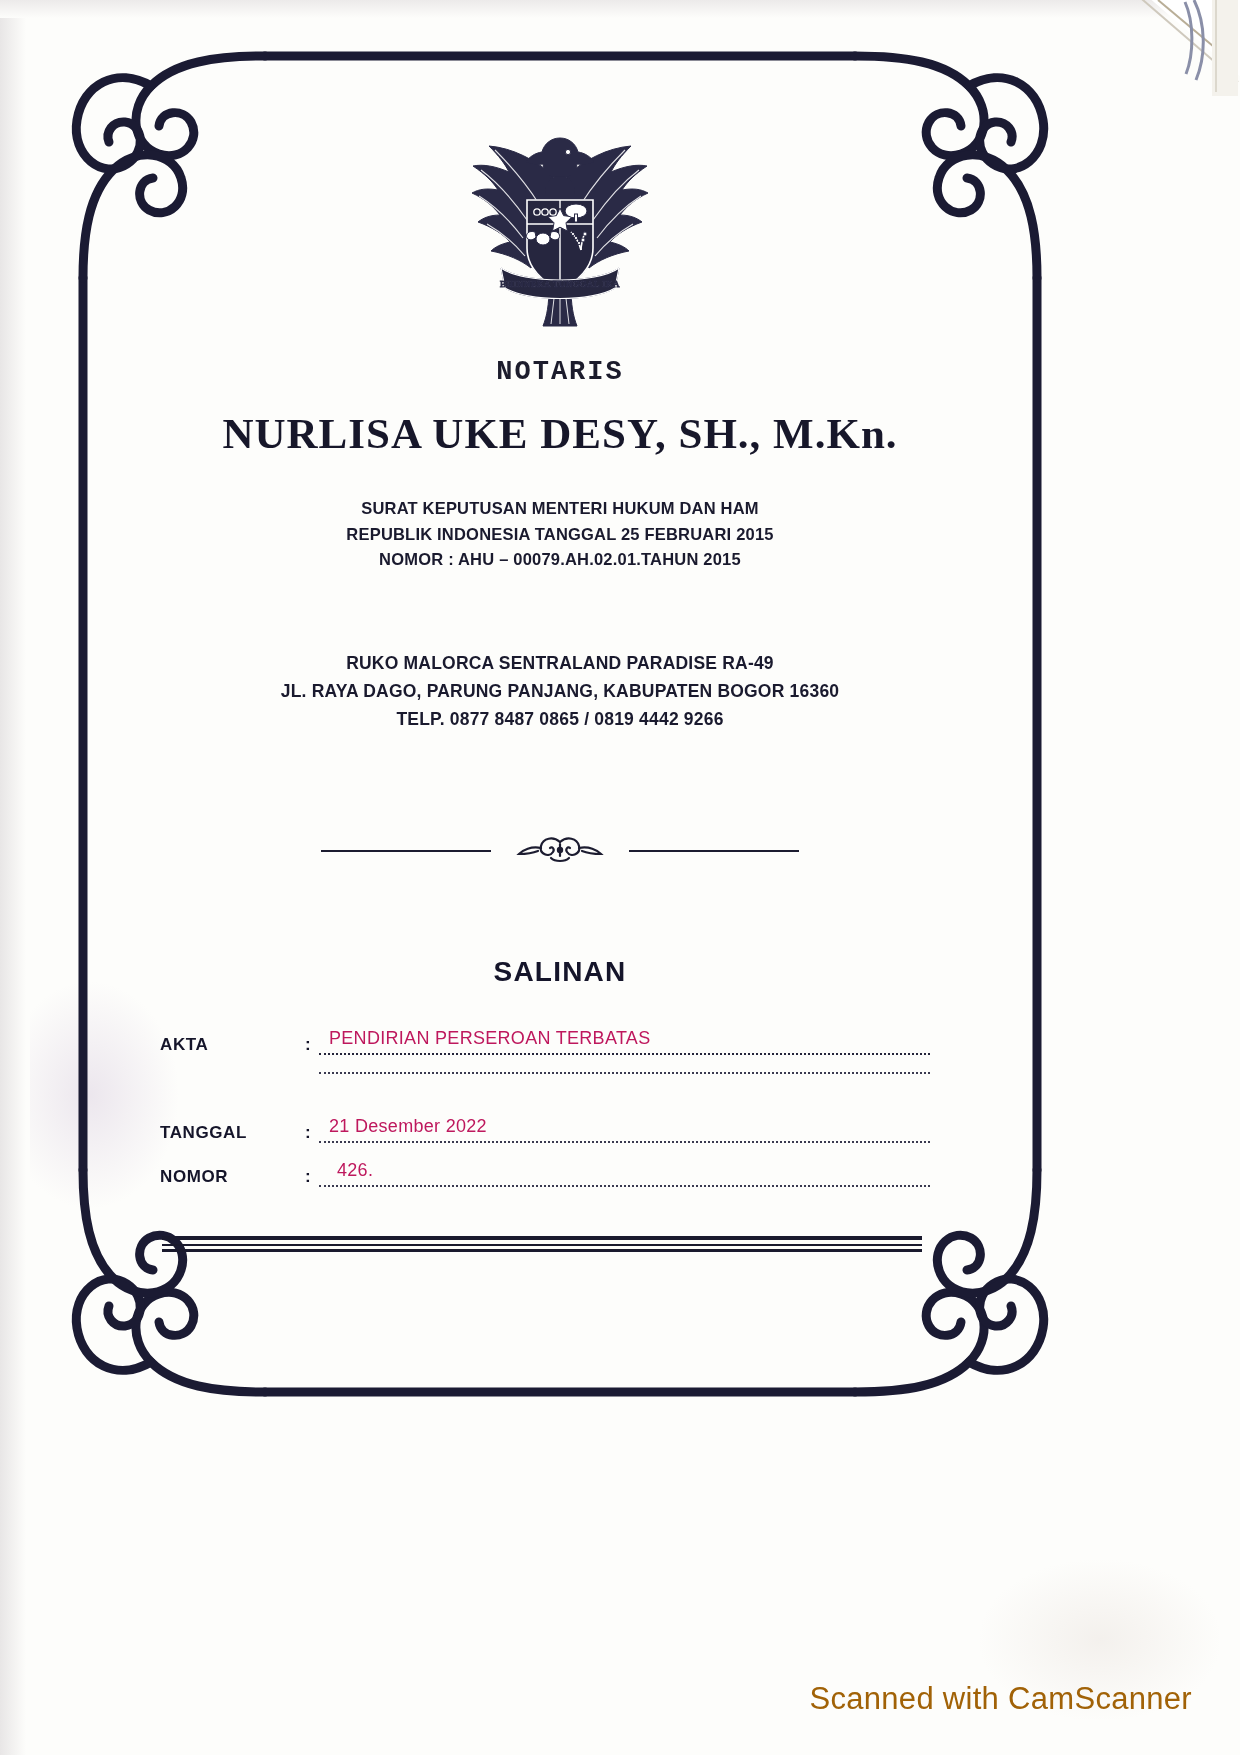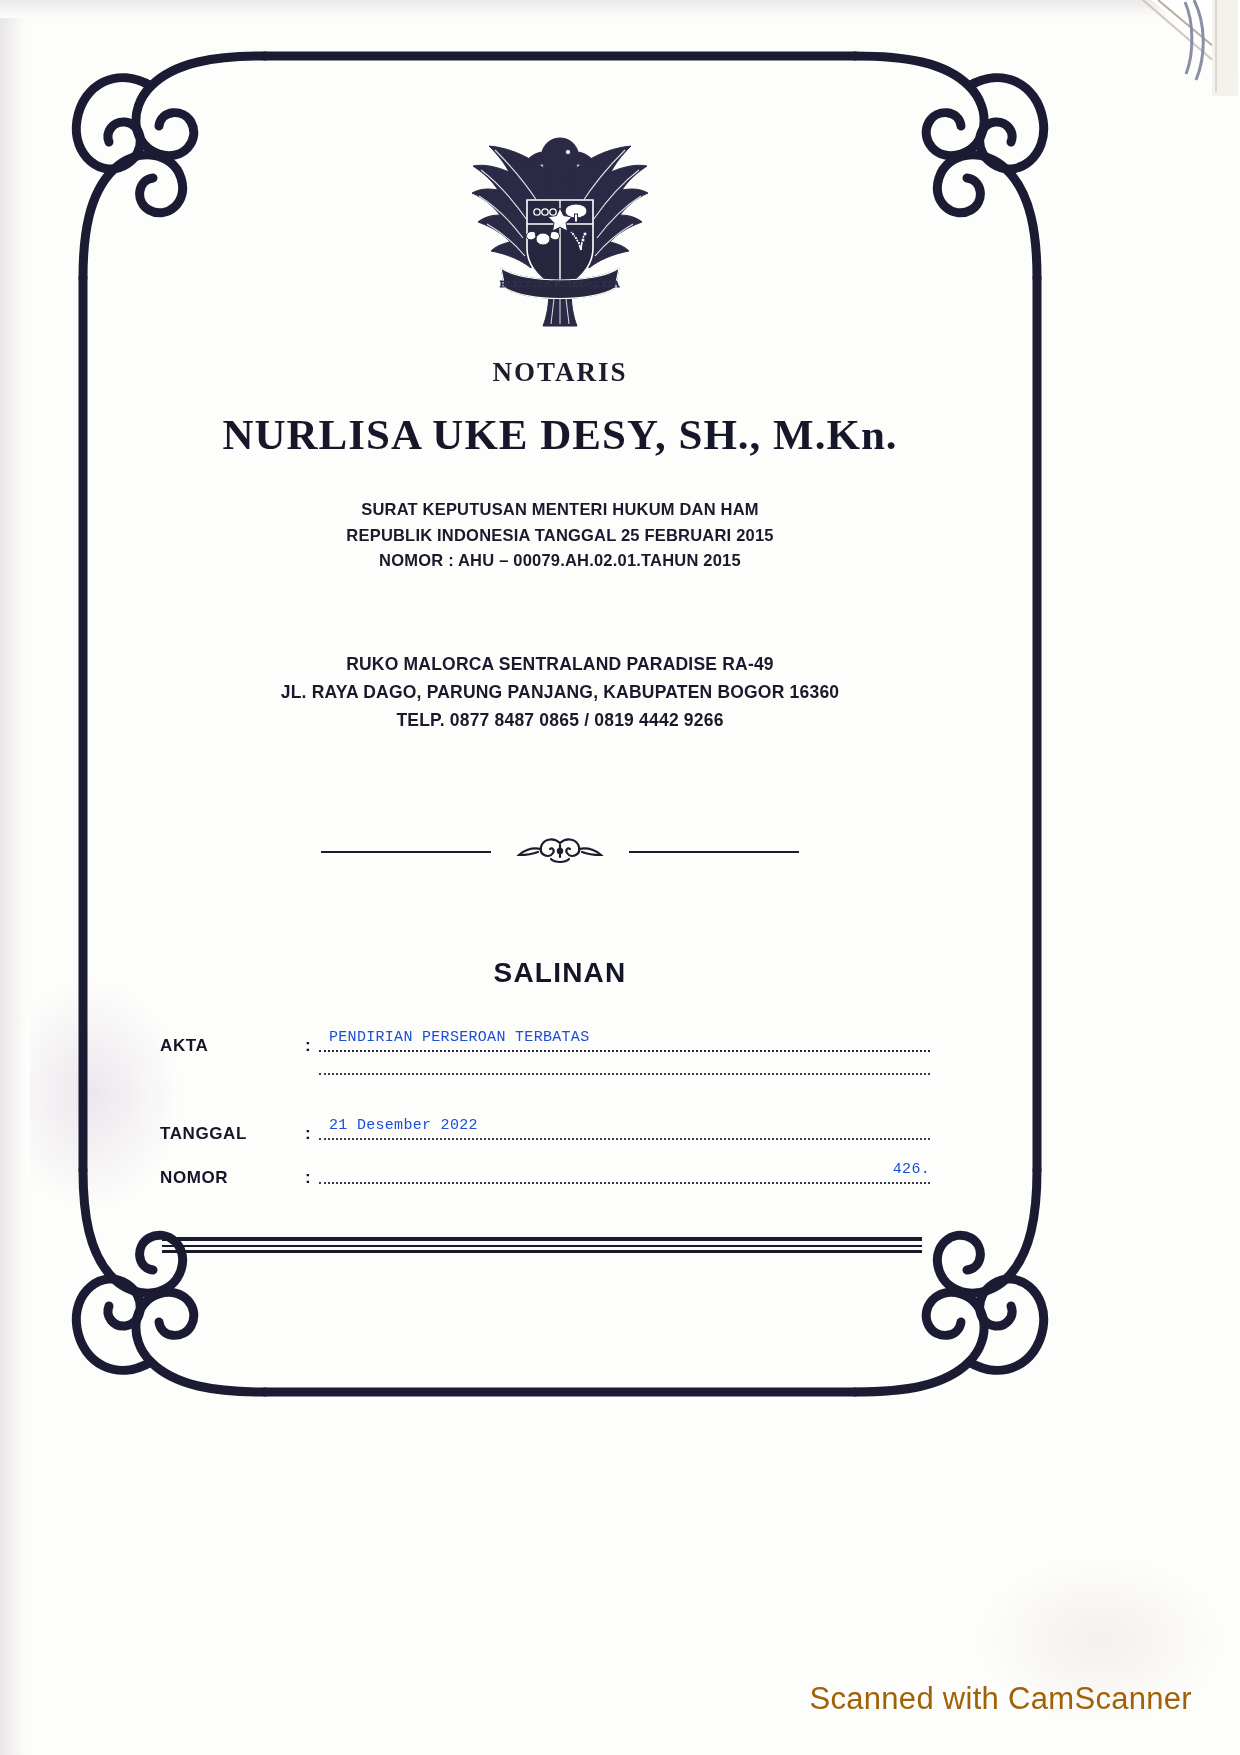--- a/index.html
+++ b/index.html
@@ -74,21 +74,21 @@
     text-align: center;
   }
 
   .garuda {
     margin: 0 auto;
     width: 190px; height: 215px;
   }
 
   .label-notaris {
     margin-top: 22px;
-    font-family: Liberation Serif, serif;
+    font-family: Liberation Mono, monospace;
     font-weight: bold;
     font-size: 27px;
     letter-spacing: 2px;
     color: #1c1c2c;
   }
   .notary-name {
     margin-top: 22px;
     font-family: "Liberation Serif", serif;
     font-weight: bold;
     font-size: 43px;
@@ -166,28 +166,27 @@
     font-weight: bold;
     color: #15152a;
     padding-bottom: 3px;
   }
   .field-value {
     flex: 1 1 auto;
     position: relative;
     min-height: 30px;
   }
   .field-value .vtext {
-    font-size: 15px;
-    color: #1d4ed8;
+    font-size: 18px;
+    color: #be185d;
     letter-spacing: 0.3px;
     padding-left: 10px;
     padding-bottom: 4px;
     display: block;
     white-space: nowrap;
-    font-family: Liberation Mono, monospace;
   }
   .dotline {
     border-bottom: 2.5px dotted #24243a;
     width: 100%;
     height: 0;
   }
   .dotline.thin {
     border-bottom: 2px dotted #3a3a50;
   }
   .spacer-row { height: 34px; }
@@ -408,21 +407,21 @@
         <div class="field-value">
           <span class="vtext">21 Desember 2022</span>
           <div class="dotline thin"></div>
         </div>
       </div>
 
       <div class="field-row" style="margin-top:14px;">
         <div class="field-label">NOMOR</div>
         <div class="field-colon">:</div>
         <div class="field-value">
-          <span class="vtext" style="padding-left:18px;text-align:right;">426.</span>
+          <span class="vtext" style="padding-left:18px;">426.</span>
           <div class="dotline thin"></div>
         </div>
       </div>
 
     </div>
 
     <div class="bottom-rules">
       <div class="r1"></div>
       <div class="r2"></div>
       <div class="r3"></div>

